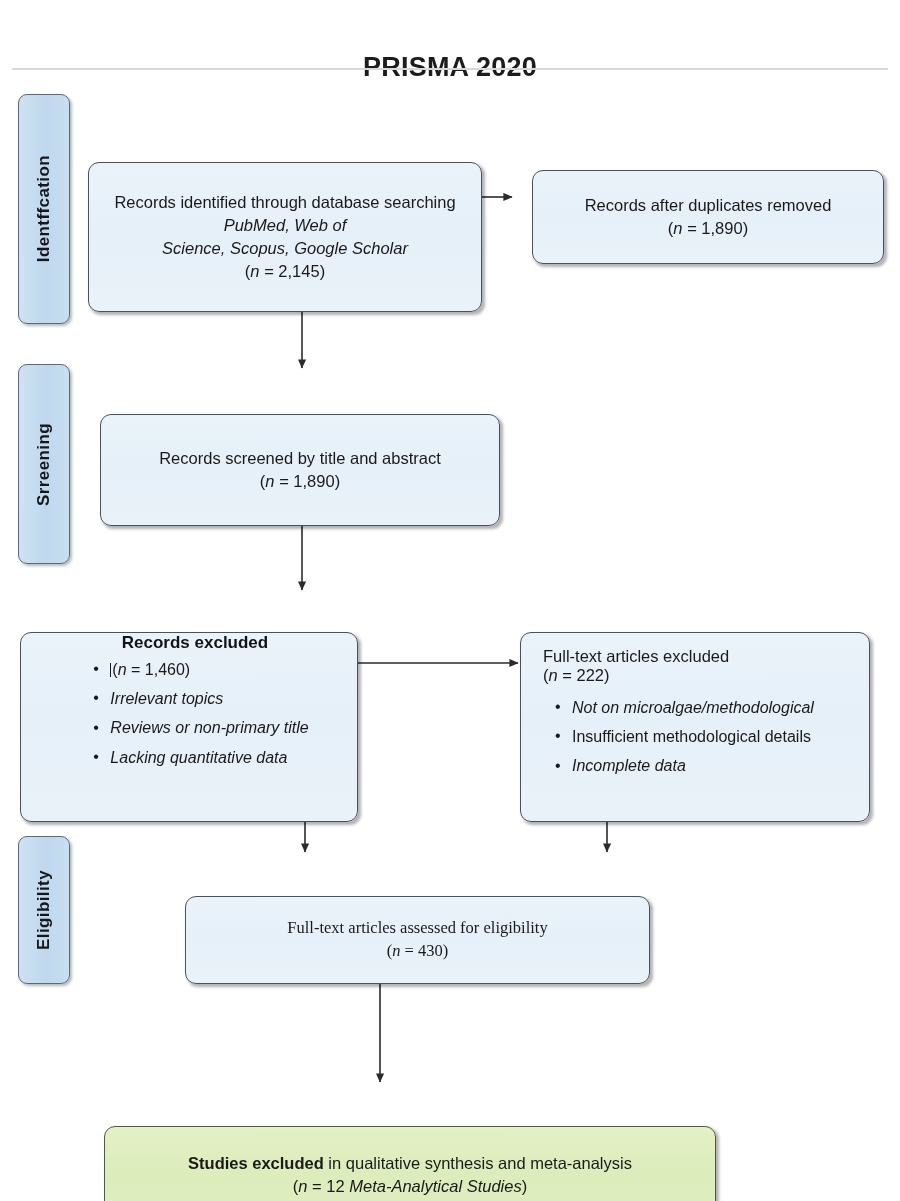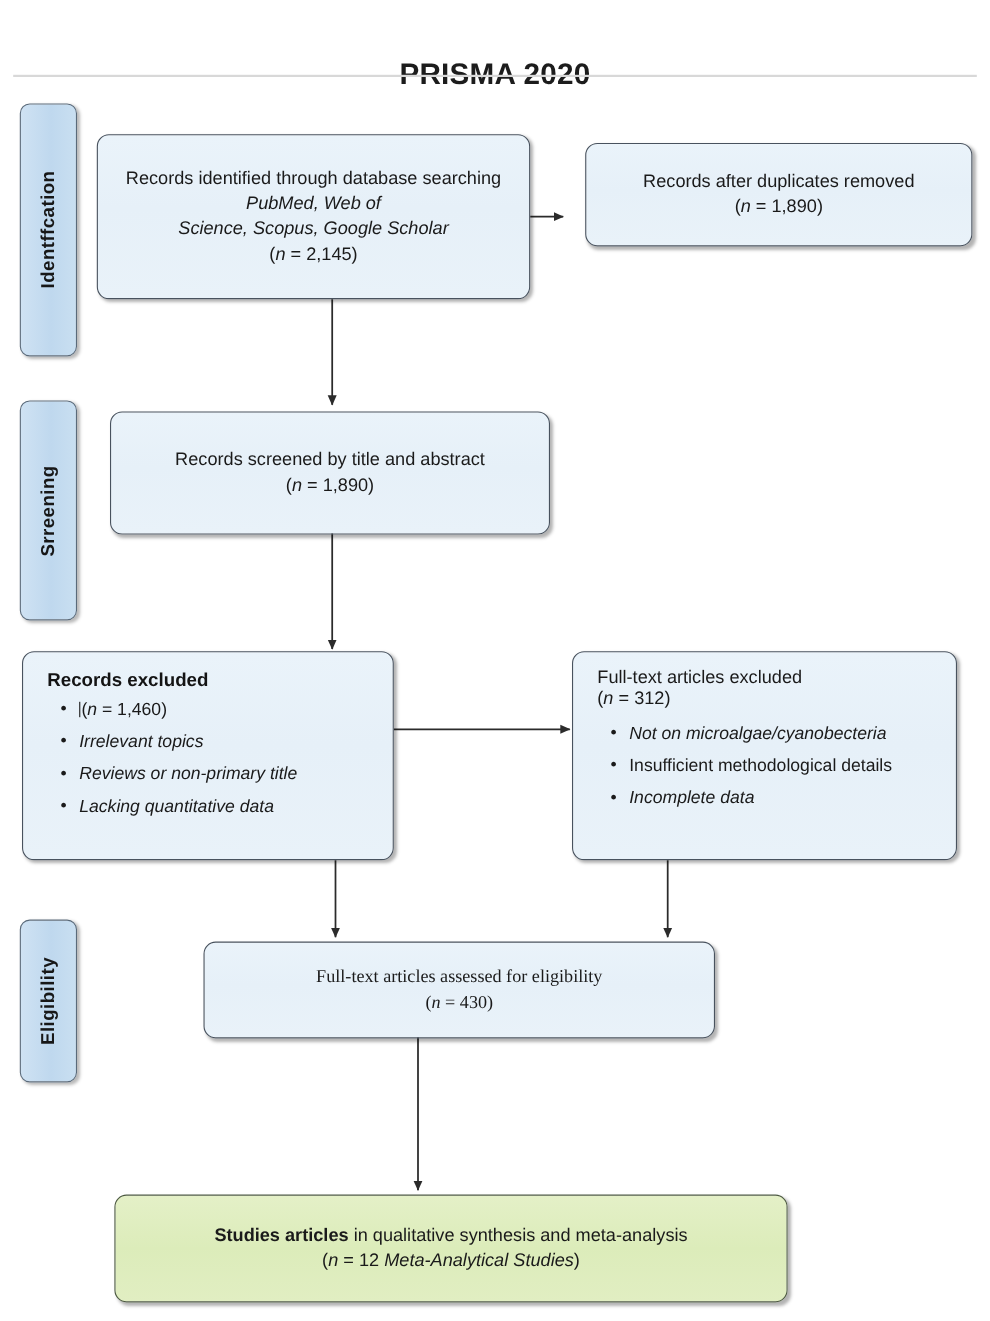--- a/index.html
+++ b/index.html
@@ -78,20 +78,21 @@
   .box {
     position: absolute;
     background: linear-gradient(to bottom, #eaf3fa 0%, #e6f0f8 45%, #e9f2f9 100%);
     border: 1.5px solid #48525e;
     border-radius: 11px;
     box-shadow: 2.5px 2.5px 3px rgba(0,0,0,0.30);
     box-sizing: border-box;
     display: flex;
     flex-direction: column;
     justify-content: center;
+    margin-top: 40px;
   }
   .box.green {
     background: linear-gradient(to bottom, #e4f0c7 0%, #dcecba 50%, #e1eec2 100%);
     border: 1.5px solid #4d5a42;
   }
   .box .line {
     text-align: center;
     font-size: 16.5px;
     line-height: 1.38;
     color: #1a1a1a;
@@ -195,43 +196,43 @@
   <div class="box" style="left:532px; top:130px; width:352px; height:94px;">
     <div class="line">Records after duplicates removed</div>
     <div class="line"><span>(</span><span class="ital">n</span><span> = 1,890)</span></div>
   </div>
 
   <div class="box" style="left:100px; top:374px; width:400px; height:112px;">
     <div class="line">Records screened by title and abstract</div>
     <div class="line"><span>(</span><span class="ital">n</span><span> = 1,890)</span></div>
   </div>
 
-  <div class="box" style="left:20px; top:592px; width:338px; height:190px; justify-content:flex-start; padding-top:16px;">
+  <div class="box" style="left:20px; top:592px; width:338px; height:190px; justify-content:flex-start; padding-top:0;align-items:center;">
     <div class="head-line">Records excluded</div>
     <ul class="blist">
       <li class="upright"><span class="caret"></span><span>(</span><span class="ital">n</span><span> = 1,460)</span></li>
       <li>Irrelevant topics</li>
       <li>Reviews or non-primary title</li>
       <li>Lacking quantitative data</li>
     </ul>
   </div>
 
   <div class="box" style="left:520px; top:592px; width:350px; height:190px; justify-content:flex-start; padding-top:14px;">
     <div class="sub-line">Full-text articles excluded</div>
-    <div class="sub-line"><span>(</span><span class="ital">n</span><span> = 312)</span></div>
+    <div class="sub-line"><span>(</span><span class="ital">n</span><span> = 222)</span></div>
     <ul class="blist" style="margin-top:8px;">
-      <li>Not on microalgae/cyanobecteria</li>
+      <li>Not on microalgae/methodological</li>
       <li class="upright">Insufficient methodological details</li>
       <li>Incomplete data</li>
     </ul>
   </div>
 
   <div class="box" style="left:185px; top:856px; width:465px; height:88px;font-family:Liberation Serif, serif;">
     <div class="line">Full-text articles assessed for eligibility</div>
     <div class="line"><span>(</span><span class="ital">n</span><span> = 430)</span></div>
   </div>
 
   <div class="box green" style="left:104px; top:1086px; width:612px; height:98px;">
-    <div class="line"><span class="bold">Studies articles</span><span> in qualitative synthesis and meta-analysis</span></div>
+    <div class="line"><span class="bold">Studies excluded</span><span> in qualitative synthesis and meta-analysis</span></div>
     <div class="line"><span>(</span><span class="ital">n</span><span> = 12 </span><span class="ital">Meta-Analytical Studies</span><span>)</span></div>
   </div>
 
 </div>
 
 </body></html>

